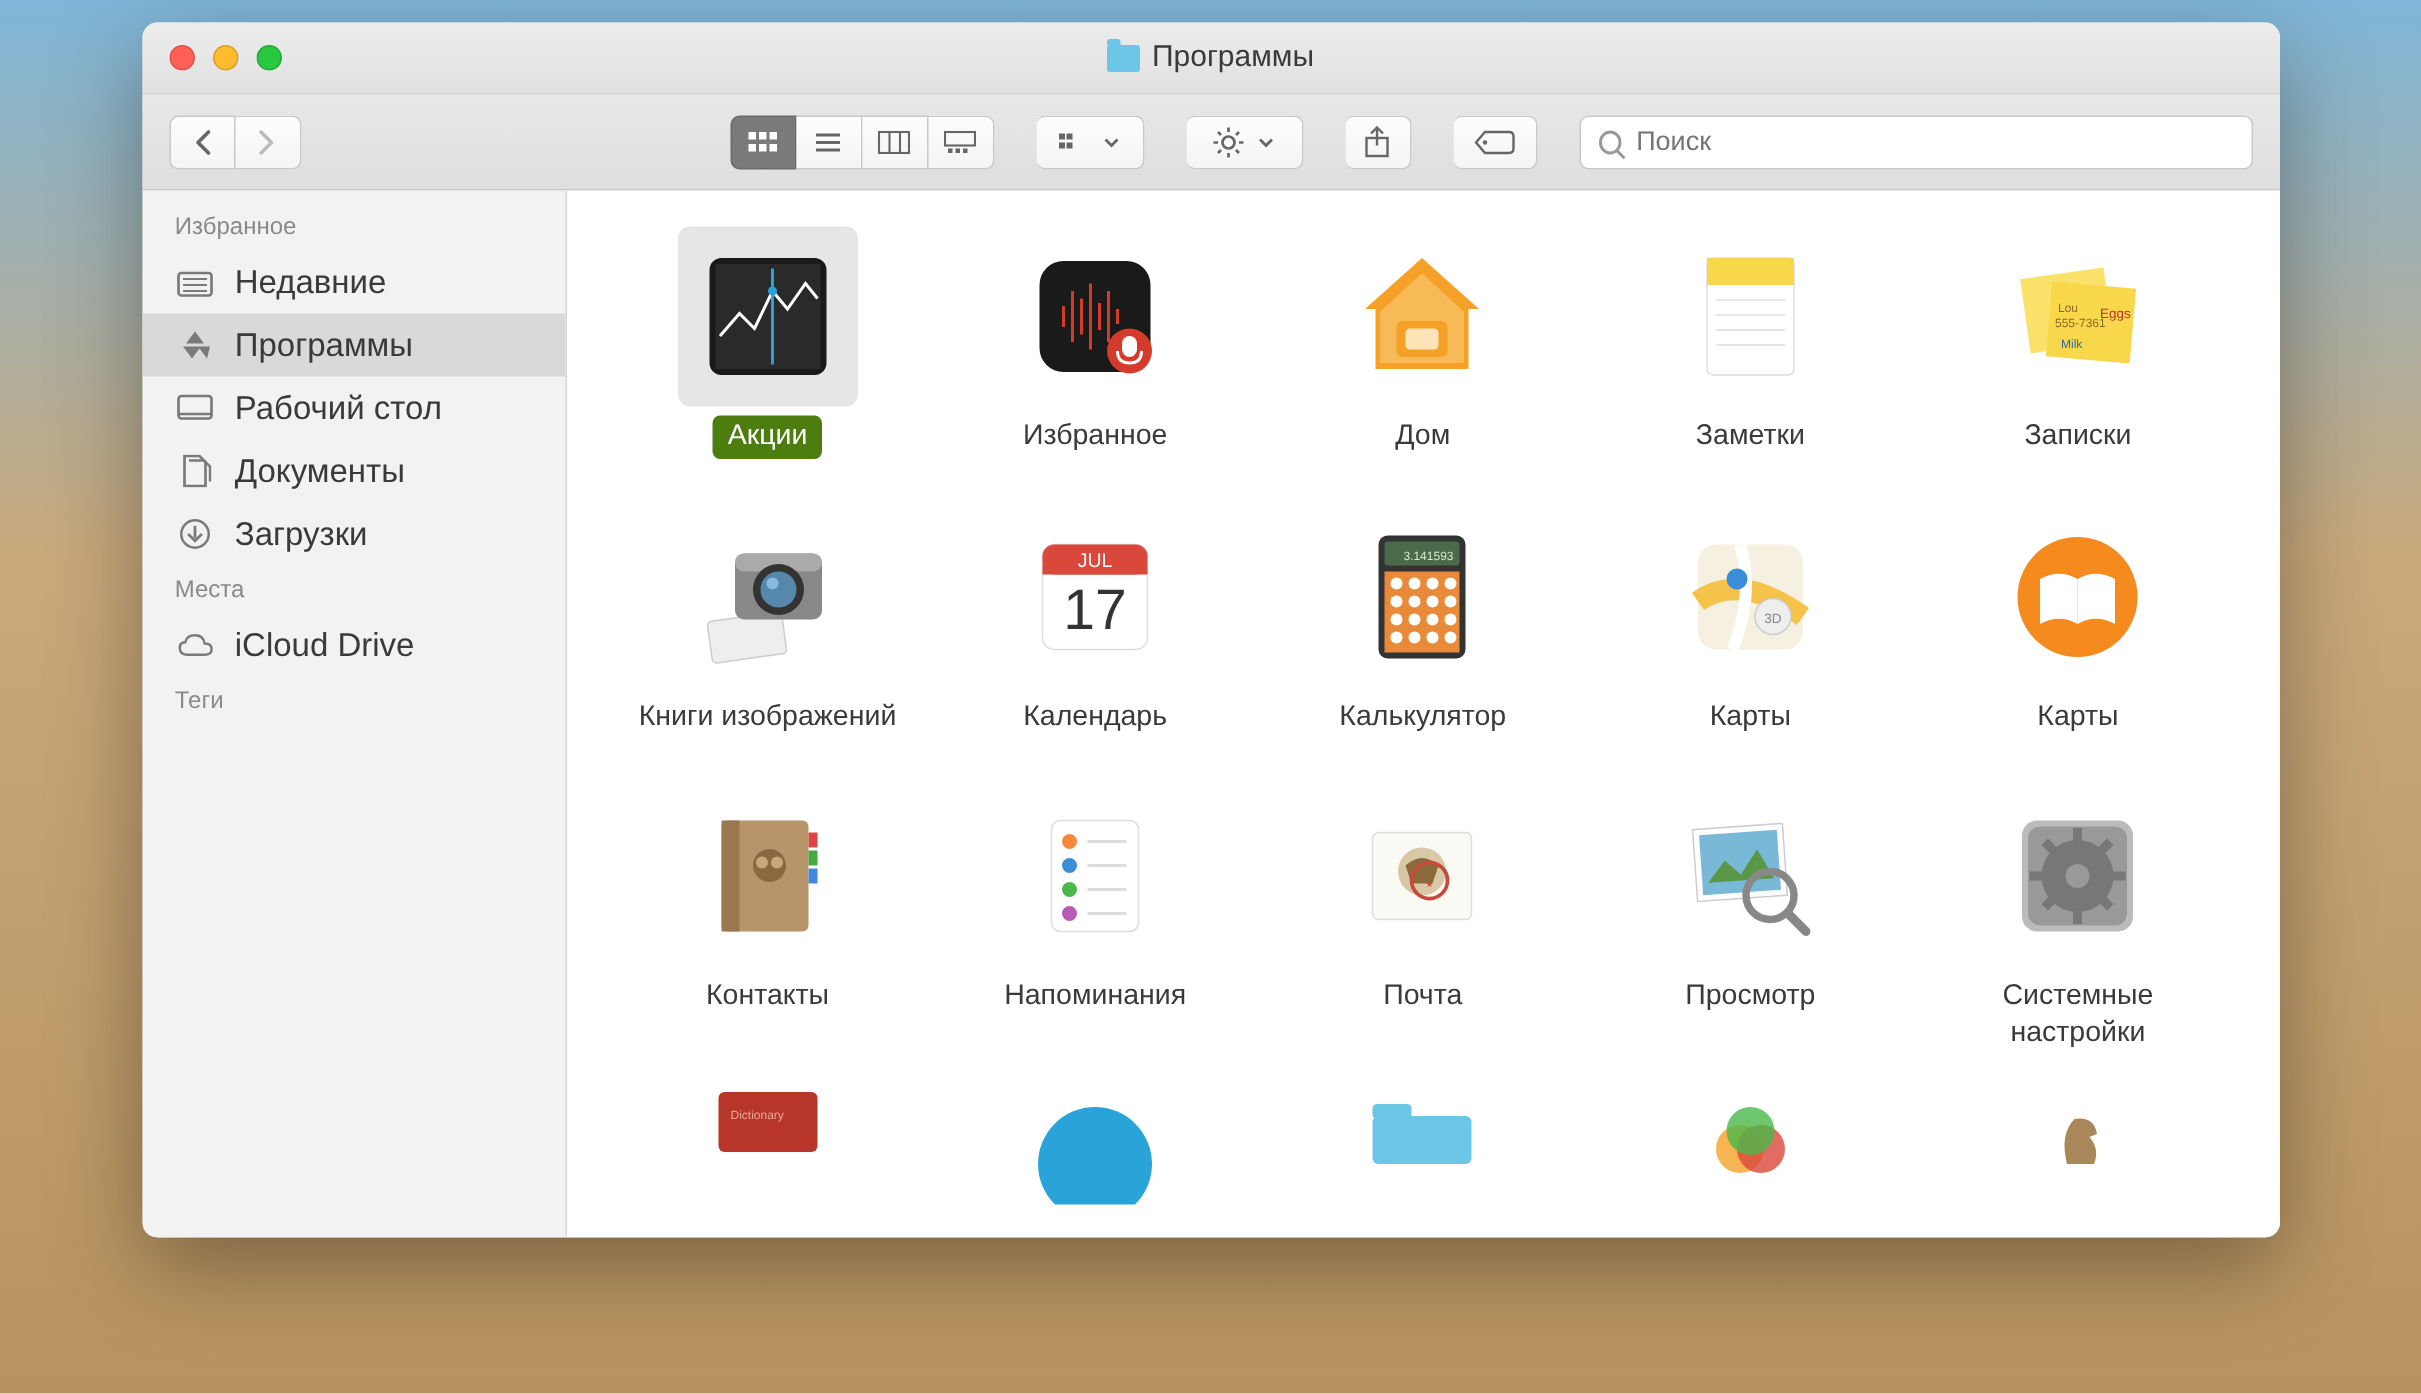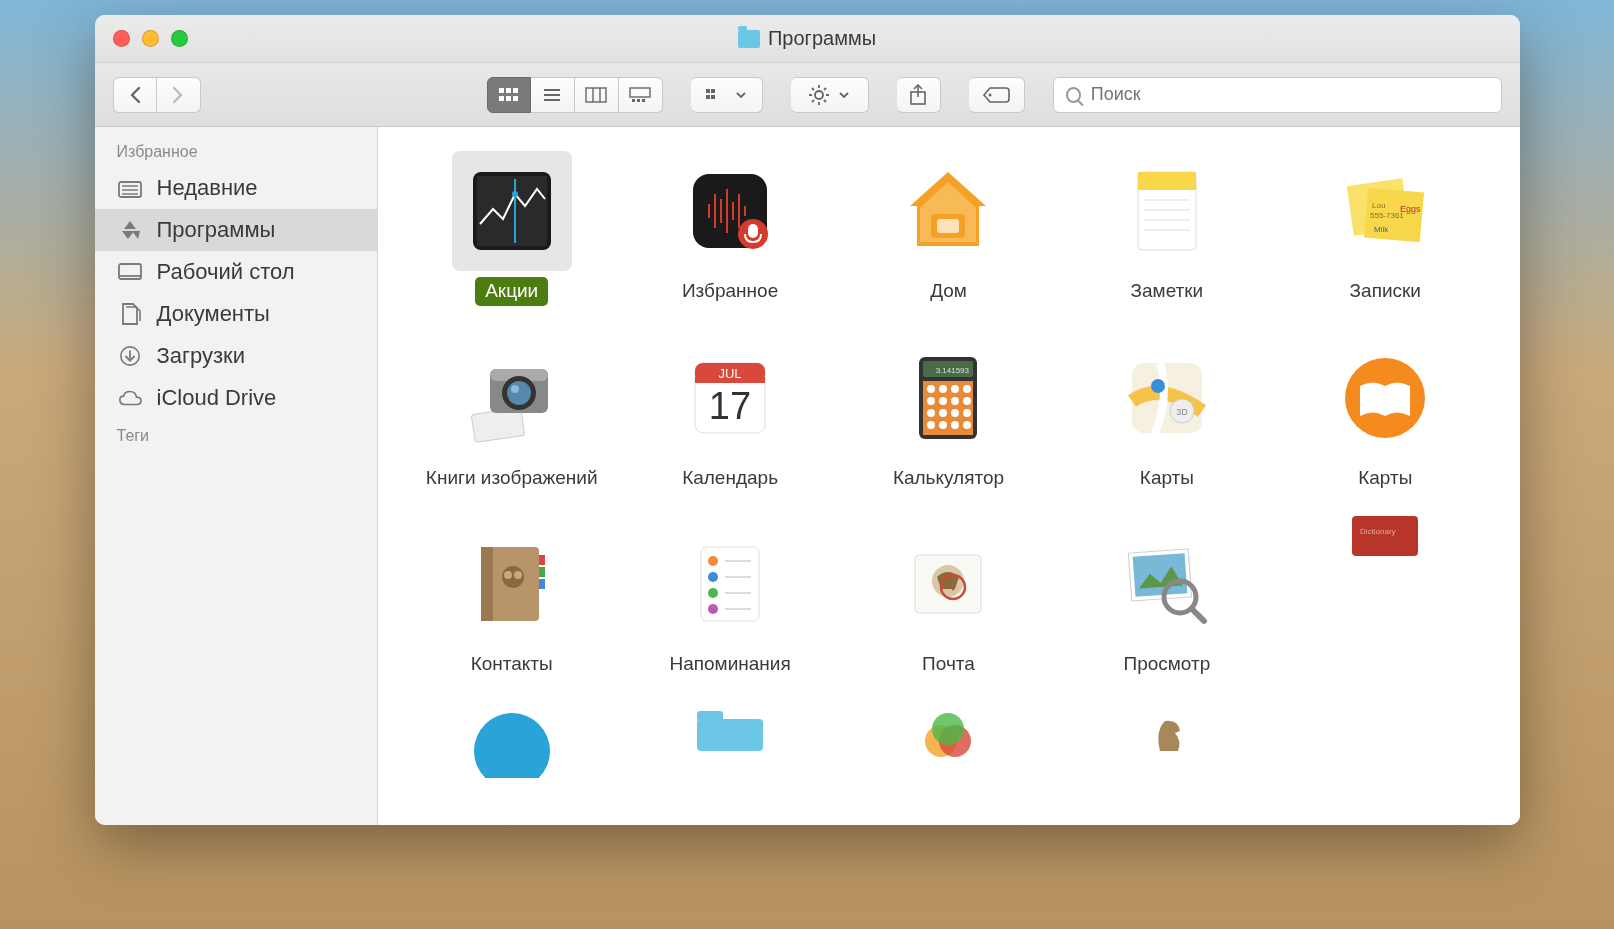--- a/index.html
+++ b/index.html
@@ -294,20 +294,21 @@
         <div class="sb-item">
           <span class="sb-icon">
             <svg viewBox="0 0 24 24">
               <circle cx="12" cy="12" r="10" fill="none" stroke="#7a7a7a" stroke-width="1.8"></circle>
               <line x1="12" y1="6" x2="12" y2="15" stroke="#7a7a7a" stroke-width="2"></line>
               <path d="M7 12 L12 17 L17 12" fill="none" stroke="#7a7a7a" stroke-width="2"></path>
             </svg>
           </span>
           <span>Загрузки</span>
         </div>
+        <div class="sb-section-title">Места</div>
         <div class="sb-item">
           <span class="sb-icon">
             <svg viewBox="0 0 26 18">
               <path d="M7 16 Q2 16 2 11 Q2 7 6 7 Q7 2 13 2 Q19 2 20 8 Q25 8 25 12 Q25 16 20 16 Z" fill="none" stroke="#7a7a7a" stroke-width="1.8"></path>
             </svg>
           </span>
           <span>iCloud Drive</span>
         </div>
         <div class="sb-section-title">Теги</div>
       </div>
@@ -509,20 +510,41 @@
                 <rect x="10" y="14" width="60" height="48" fill="#fff" stroke="#ccc" transform="rotate(-4 40 38)"></rect>
                 <rect x="14" y="18" width="52" height="40" fill="#7ab8d8" transform="rotate(-4 40 38)"></rect>
                 <path d="M18 50 L30 36 L40 46 L52 30 L62 50 Z" fill="#5a9848" transform="rotate(-4 40 38)"></path>
                 <circle cx="60" cy="60" r="16" fill="none" stroke="#888" stroke-width="5"></circle>
                 <line x1="72" y1="72" x2="84" y2="84" stroke="#888" stroke-width="6" stroke-linecap="round"></line>
               </svg>
             </div>
             <div class="app-label">Просмотр</div>
           </div>
           <div class="app">
+            <div class="app-icon-wrap" style="height:120px">
+              <svg class="icon-svg" viewBox="0 0 94 94">
+                <rect x="10" y="10" width="74" height="74" rx="10" fill="#bbb"></rect>
+                <rect x="14" y="14" width="66" height="66" rx="8" fill="#999"></rect>
+                <circle cx="47" cy="47" r="24" fill="#777"></circle>
+                <circle cx="47" cy="47" r="8" fill="#999"></circle>
+                <g fill="#777">
+                  <rect x="44" y="15" width="6" height="10"></rect>
+                  <rect x="44" y="69" width="6" height="10"></rect>
+                  <rect x="15" y="44" width="10" height="6"></rect>
+                  <rect x="69" y="44" width="10" height="6"></rect>
+                  <rect x="24" y="24" width="8" height="6" transform="rotate(45 28 27)"></rect>
+                  <rect x="62" y="62" width="8" height="6" transform="rotate(45 66 65)"></rect>
+                  <rect x="62" y="24" width="8" height="6" transform="rotate(-45 66 27)"></rect>
+                  <rect x="24" y="62" width="8" height="6" transform="rotate(-45 28 65)"></rect>
+                </g>
+              </svg>
+            </div>
+            <div class="app-label">Системные настройки</div>
+          </div>
+          <div class="app">
             <div class="app-icon-wrap" style="height:24px">
               <svg class="icon-svg" viewBox="0 0 94 40">
                 <rect x="14" y="0" width="66" height="40" rx="4" fill="#b8352a"></rect>
                 <text x="22" y="18" font-size="8" fill="#e8a898">Dictionary</text>
               </svg>
             </div>
           </div>
           <div class="app">
             <div class="app-icon-wrap" style="height:40px">
               <svg class="icon-svg" viewBox="0 0 94 40">

